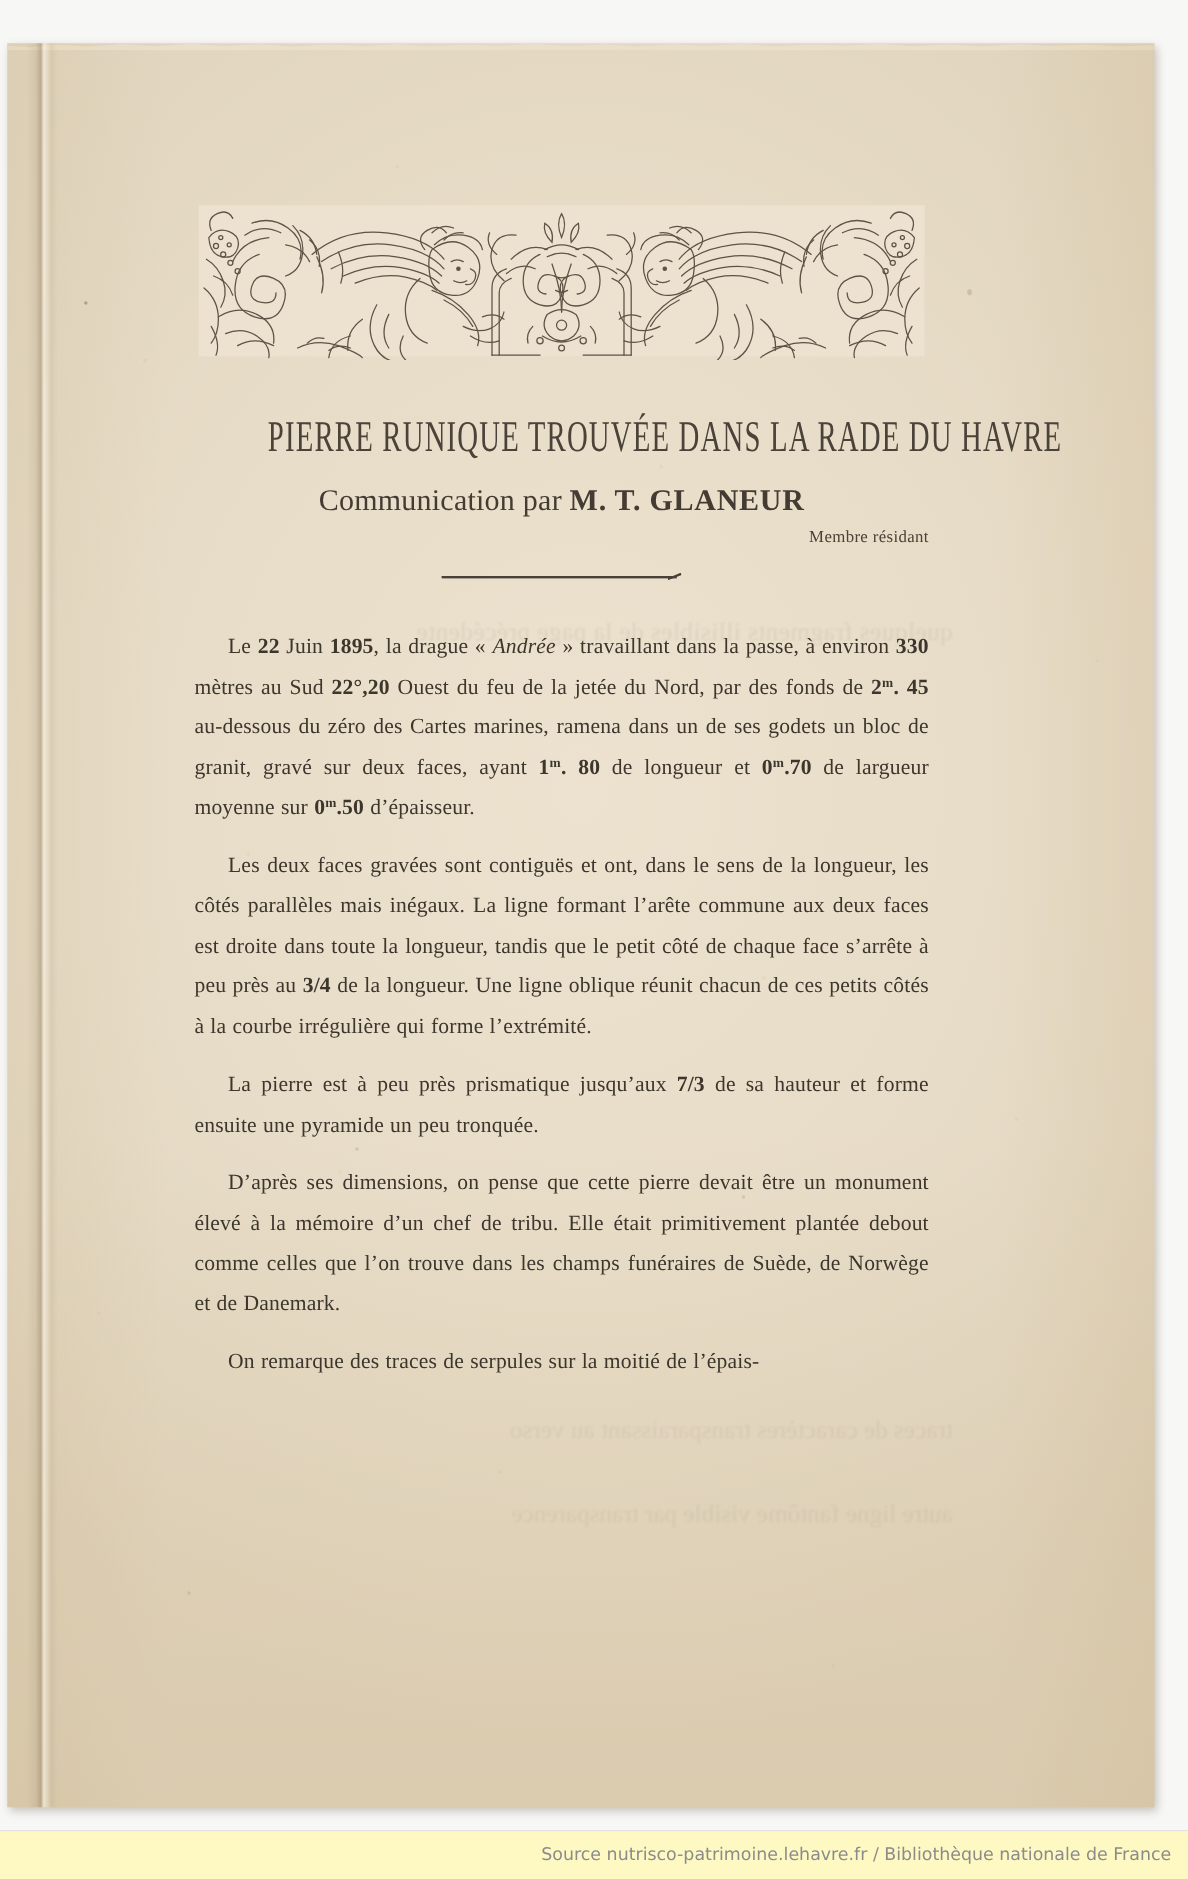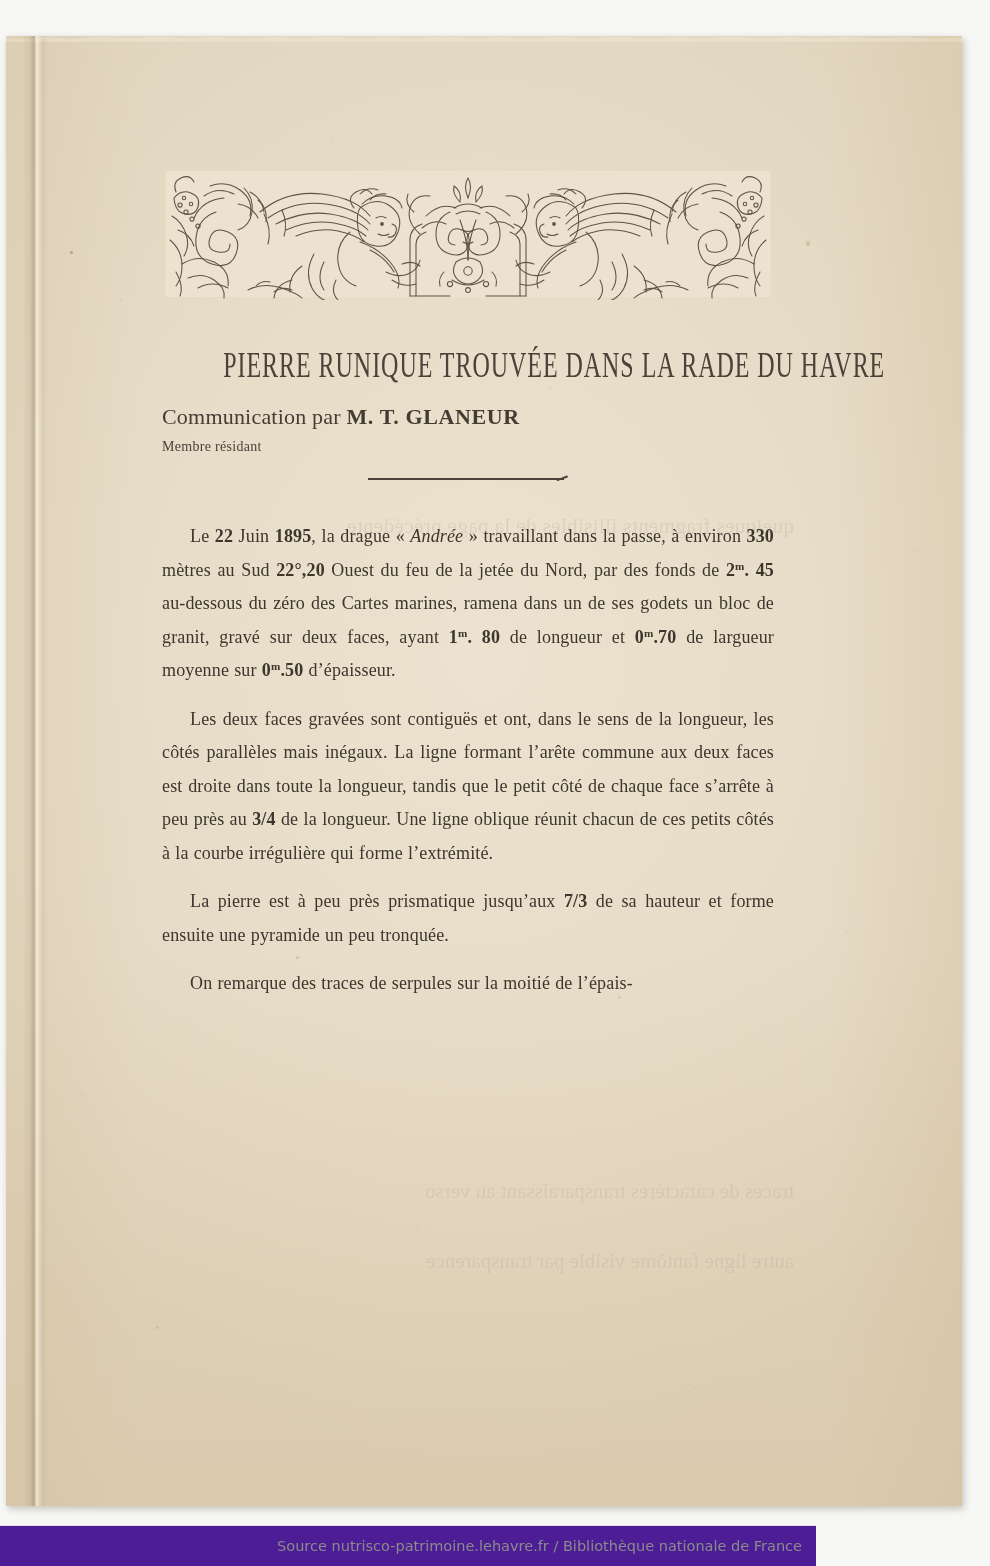--- a/index.html
+++ b/index.html
@@ -151,34 +151,34 @@
     font-weight: 400;
     letter-spacing: 1.2px;
     color: #4b433a;
     transform: scaleX(0.80) scaleY(1.22);
     transform-origin: center top;
     white-space: nowrap;
   }
 
   #byline {
     margin: 26px 0 0 0;
-    text-align: left;
-    font-size: 22px;
+    text-align: center;
+    font-size: 25px;
     color: #443c33;
     letter-spacing: 0.2px;
     font-family: Liberation Serif, serif;
   }
   #byline .author {
     font-weight: 700;
     letter-spacing: 0.6px;
   }
 
   #role {
     margin: 9px 0 0 0;
-    text-align: left;
+    text-align: right;
     font-size: 14px;
     color: #4a4238;
     letter-spacing: 0.3px;
   }
 
   
   #rule {
     position: relative;
     width: 200px;
     height: 8px;
@@ -221,23 +221,23 @@
     vertical-align: 0.52em;
     line-height: 0;
   }
   .nb { font-weight: 700; }
 
   
   #footer {
     position: absolute;
     left: 0;
     bottom: 0;
-    width: 816px;
+    width: 990px;
     height: 40px;
-    background: #4c1d95;
+    background: #fef9c3;
     border-top: 1px solid #e2e2e2;
     display: flex;
     align-items: center;
     justify-content: flex-end;
   }
   #footer-text {
     font-family: "DejaVu Sans", "Liberation Sans", sans-serif;
     font-size: 14.5px;
     color: #8b8b8b;
     padding-right: 14px;
@@ -391,20 +391,21 @@
 
       <div id="rule">
         <div class="bar"></div>
         <div class="flick"></div>
       </div>
 
       <div id="body">
           <p id="p1">Le <span class="nb">22</span> Juin <span class="nb">1895</span>, la drague « <i>Andrée</i> » travaillant dans la passe, à environ <span class="nb">330</span> mètres au Sud <span class="nb">22°,20</span> Ouest du feu de la jetée du Nord, par des fonds de <span class="nb">2<sup>m</sup>. 45</span> au-dessous du zéro des Cartes marines, ramena dans un de ses godets un bloc de granit, gravé sur deux faces, ayant <span class="nb">1<sup>m</sup>. 80</span> de longueur et <span class="nb">0<sup>m</sup>.70</span> de largueur moyenne sur <span class="nb">0<sup>m</sup>.50</span> d’épaisseur.</p>
           <p id="p3">Les deux faces gravées sont contiguës et ont, dans le sens de la longueur, les côtés parallèles mais inégaux. La ligne formant l’arête commune aux deux faces est droite dans toute la longueur, tandis que le petit côté de chaque face s’arrête à peu près au <span class="nb">3/4</span> de la longueur. Une ligne oblique réunit chacun de ces petits côtés à la courbe irrégulière qui forme l’extrémité.</p>
           <p id="p4">La pierre est à peu près prismatique jusqu’aux <span class="nb">7/3</span> de sa hauteur et forme ensuite une pyramide un peu tronquée.</p>
+          <p id="p6">D’après ses dimensions, on pense que cette pierre devait être un monument élevé à la mémoire d’un chef de tribu. Elle était primitivement plantée debout comme celles que l’on trouve dans les champs funéraires de Suède, de Norwège et de Danemark.</p>
           <p id="p7">On remarque des traces de serpules sur la moitié de l’épais-</p>
         </div>
 
     </div>
   </div>
 
   <div id="footer">
     <span id="footer-text">Source nutrisco-patrimoine.lehavre.fr / Bibliothèque nationale de France</span>
   </div>
 

